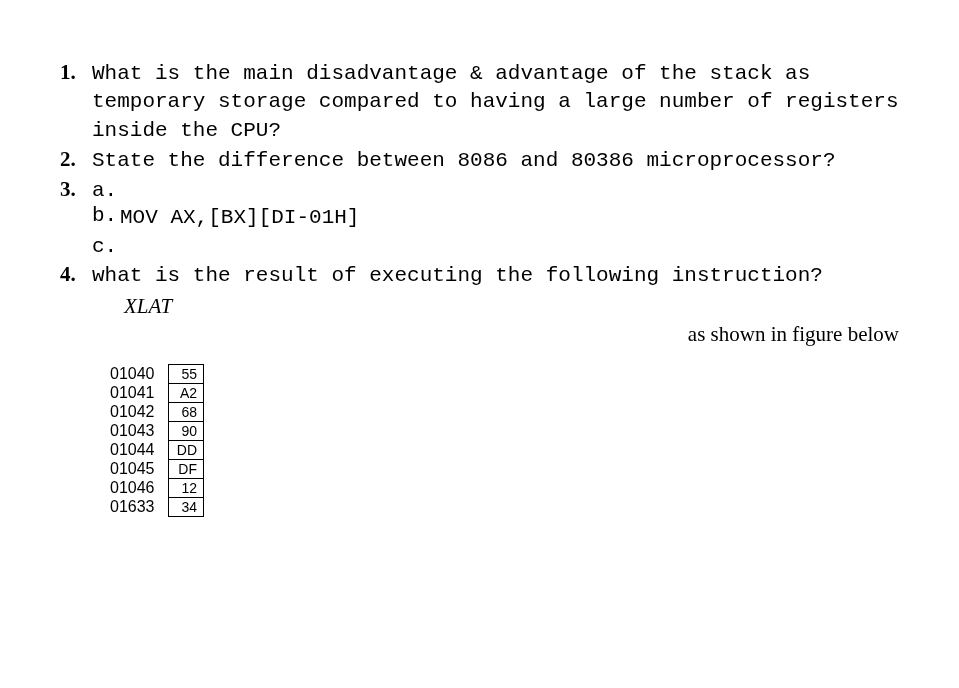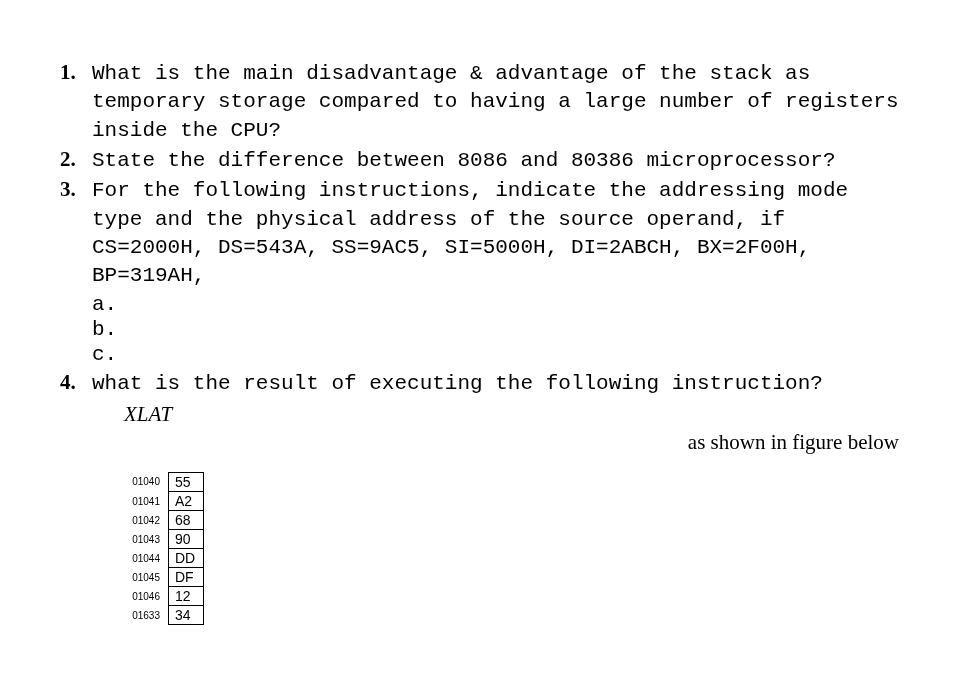--- a/index.html
+++ b/index.html
@@ -92,30 +92,29 @@
     }
     .mem-column {
       display: flex;
       flex-direction: column;
     }
     .mem-row {
       display: flex;
       align-items: center;
     }
     .mem-addr {
-      font-size: 10px;
+      font-size: 16px;
       margin-right: 8px;
       min-width: 50px;
-      text-align: right;
     }
     .mem-cell {
       border: 1px solid #000;
       padding: 1px 6px;
       min-width: 36px;
-      text-align: left;
+      text-align: right;
       font-size: 14px;
       margin-top: -1px;
     }
     .mem-row:first-child .mem-cell {
       margin-top: 0;
     }
   </style>
 </head>
 <body>
 
@@ -131,27 +130,27 @@
   <li class="question-item">
     <span class="question-number">2.</span>
     <div class="question-content">
       <div class="question-text">State the difference between 8086 and 80386 microprocessor?</div>
     </div>
   </li>
 
   <li class="question-item">
     <span class="question-number">3.</span>
     <div class="question-content">
-      <div class="question-text">For the following instructions, indicate the addressing mode type and the physical address of the source operand, if CS=2000H,  DS=543A, SS=9AC5,   SI=5000H,   DI=2ABCH,   BX=2F00H,   BP=319AH,</div>
       <ol class="sub-list">
         <li class="sub-item">
           <span class="sub-letter">a.</span>
         </li>
         <li class="sub-item">
           <span class="sub-letter">b.</span>
+          <span class="asm-text">MOV AX,[BX][DI-01H]</span>
         </li>
         <li class="sub-item">
           <span class="sub-letter">c.</span>
         </li>
       </ol>
     </div>
   </li>
 
   <li class="question-item">
     <span class="question-number">4.</span>

